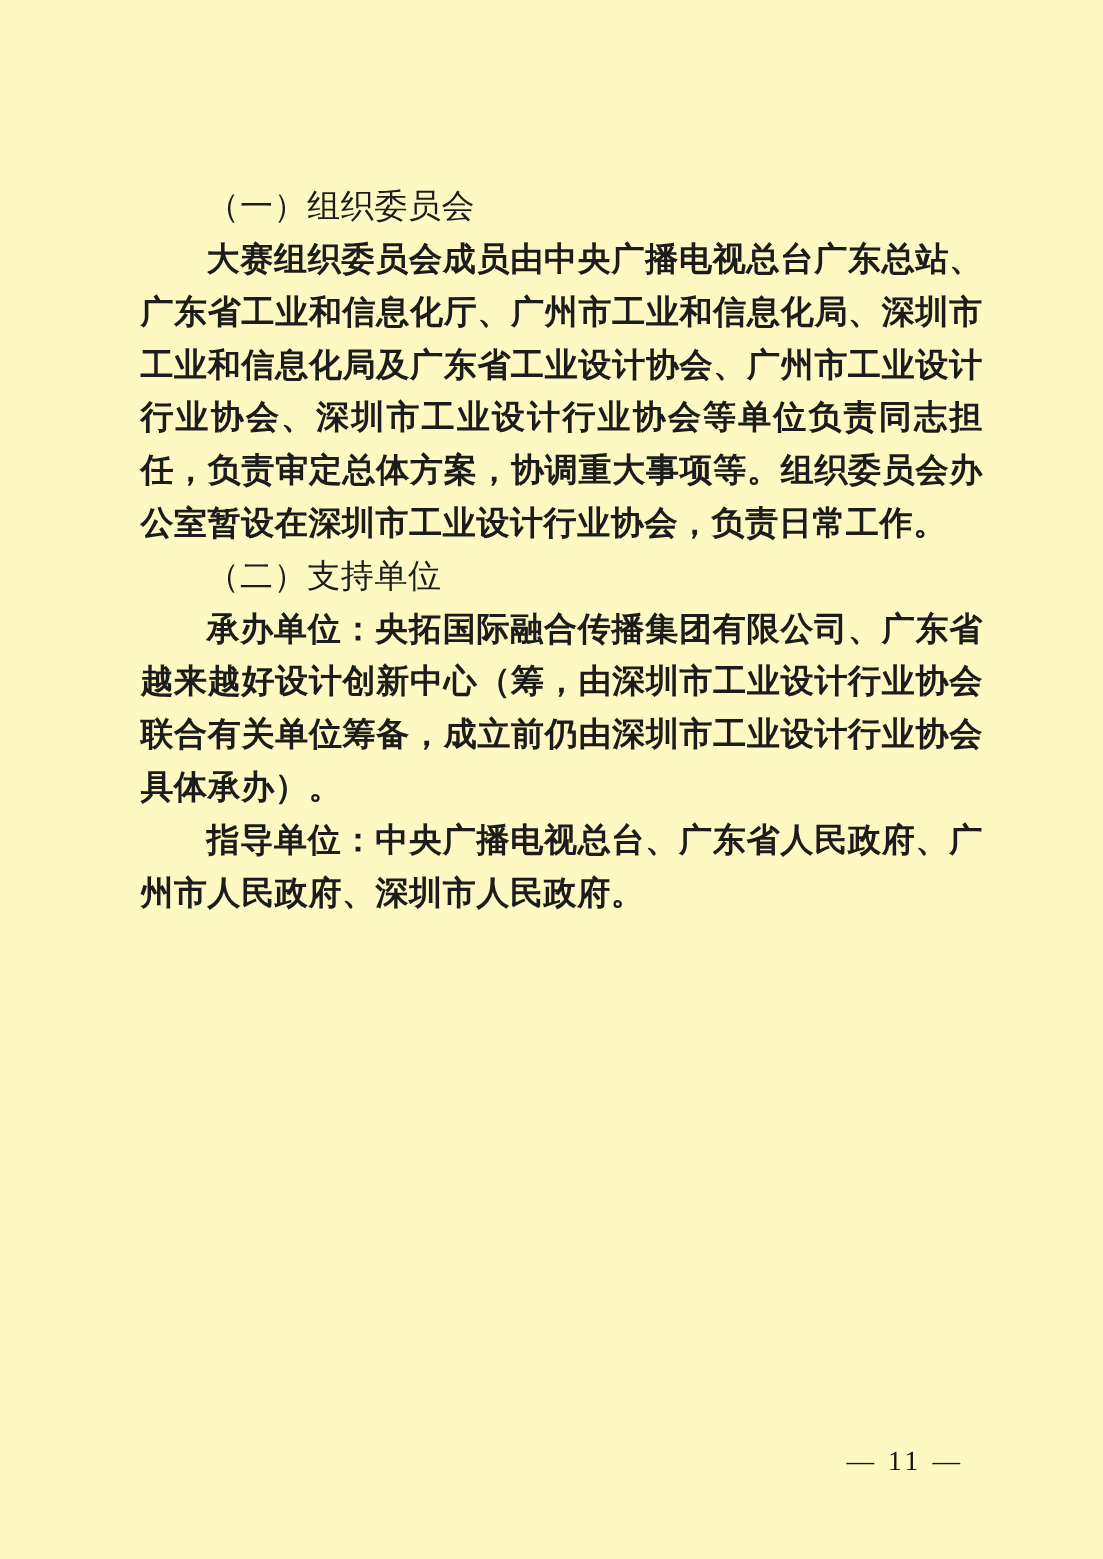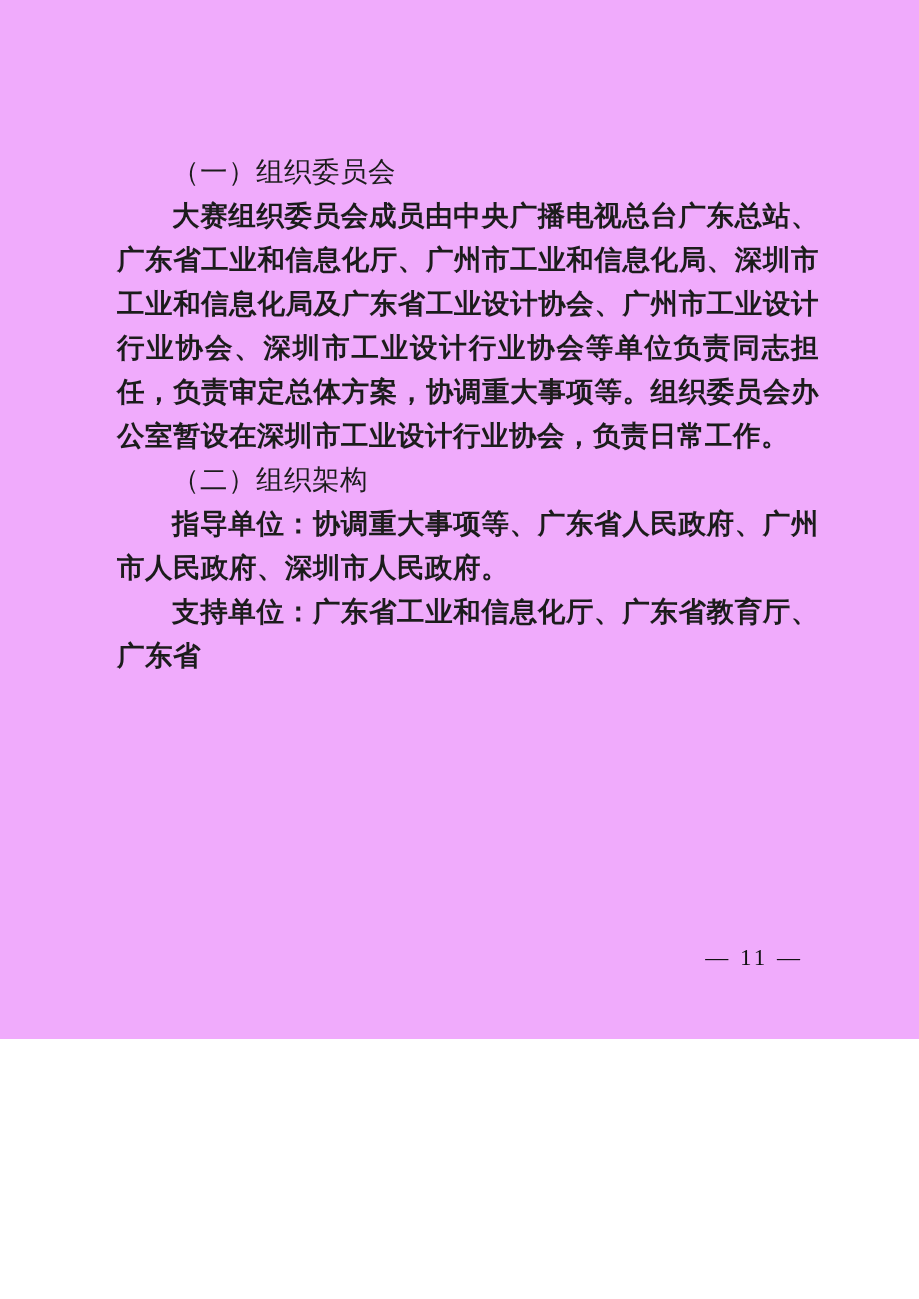--- a/index.html
+++ b/index.html
@@ -3,22 +3,22 @@
 <meta charset="utf-8">
 <style>
   html, body {
     margin: 0;
     padding: 0;
     background: #ffffff;
   }
   .page {
     position: relative;
     width: 919px;
-    height: 1039px;
-    background: #f0abfc;
+    height: 1299px;
+    background: #fef9c3;
     overflow: hidden;
     font-family: "Liberation Serif", "DejaVu Serif", serif;
     color: #1c1c1c;
     box-sizing: border-box;
   }
   .doc {
     position: absolute;
     left: 117px;
     top: 150px;
     width: 702px;
@@ -48,18 +48,18 @@
     font-family: "Liberation Serif", "DejaVu Serif", serif;
   }
 </style>
 </head>
 <body>
 
 <div class="page">
   <main class="doc" id="doc-body">
       <p class="heading">（一）组织委员会</p>
       <p class="para">大赛组织委员会成员由中央广播电视总台广东总站、广东省工业和信息化厅、广州市工业和信息化局、深圳市工业和信息化局及广东省工业设计协会、广州市工业设计行业协会、深圳市工业设计行业协会等单位负责同志担任，负责审定总体方案，协调重大事项等。组织委员会办公室暂设在深圳市工业设计行业协会，负责日常工作。</p>
-      <p class="heading">（二）组织架构</p>
-      <p class="para">指导单位：协调重大事项等、广东省人民政府、广州市人民政府、深圳市人民政府。</p>
-      <p class="para">支持单位：广东省工业和信息化厅、广东省教育厅、广东省</p>
+      <p class="heading">（二）支持单位</p>
+      <p class="para">承办单位：央拓国际融合传播集团有限公司、广东省越来越好设计创新中心（筹，由深圳市工业设计行业协会联合有关单位筹备，成立前仍由深圳市工业设计行业协会具体承办）。</p>
+      <p class="para">指导单位：中央广播电视总台、广东省人民政府、广州市人民政府、深圳市人民政府。</p>
     </main>
   <footer class="pageno">— 11 —</footer>
 </div>
 
 </body></html>

